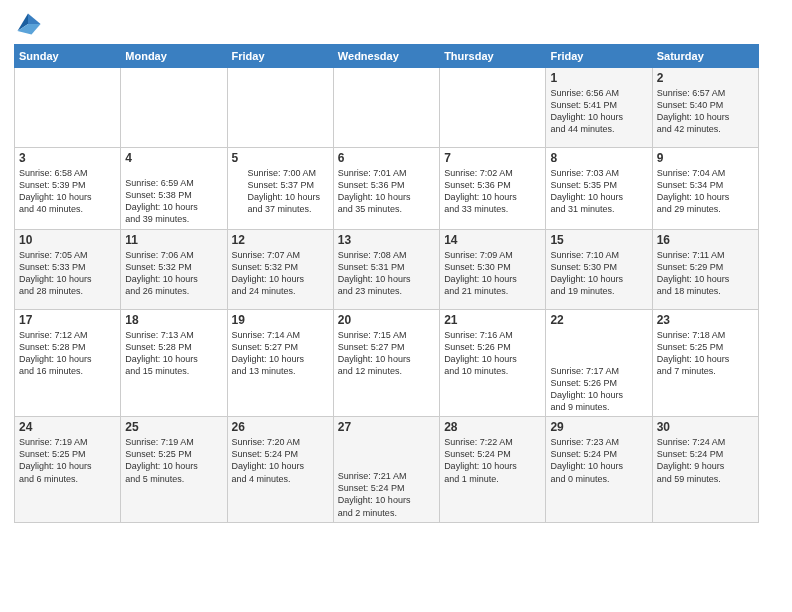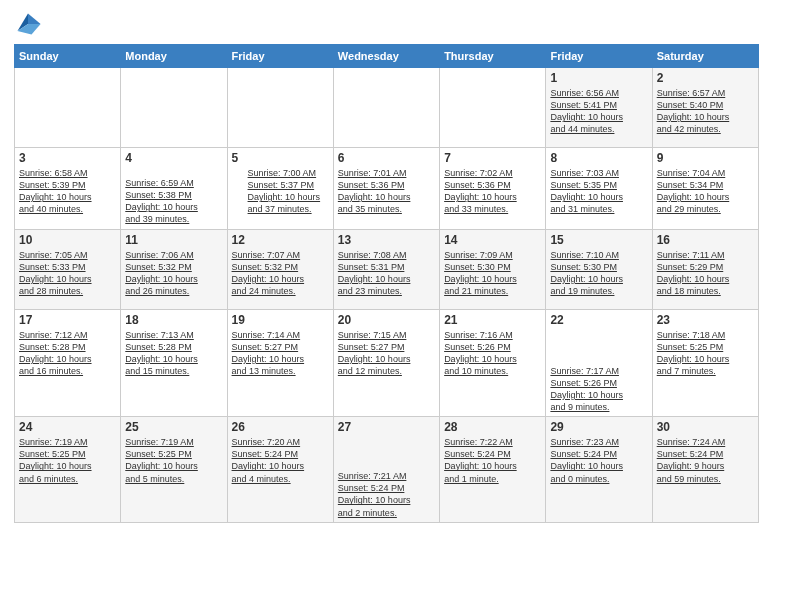--- a/index.html
+++ b/index.html
@@ -87,21 +87,20 @@
       font-size: 12px;
       font-weight: bold;
       color: #333;
       display: block;
       margin-bottom: 2px;
     }
     .day-info {
       font-size: 9px;
       line-height: 1.35;
       color: #333;
-      text-decoration: underline;
     }
     td.empty {
       background: #fff !important;
     }
   </style>
 </head>
 <body>
 
 <div class="container">
   <div class="header">

